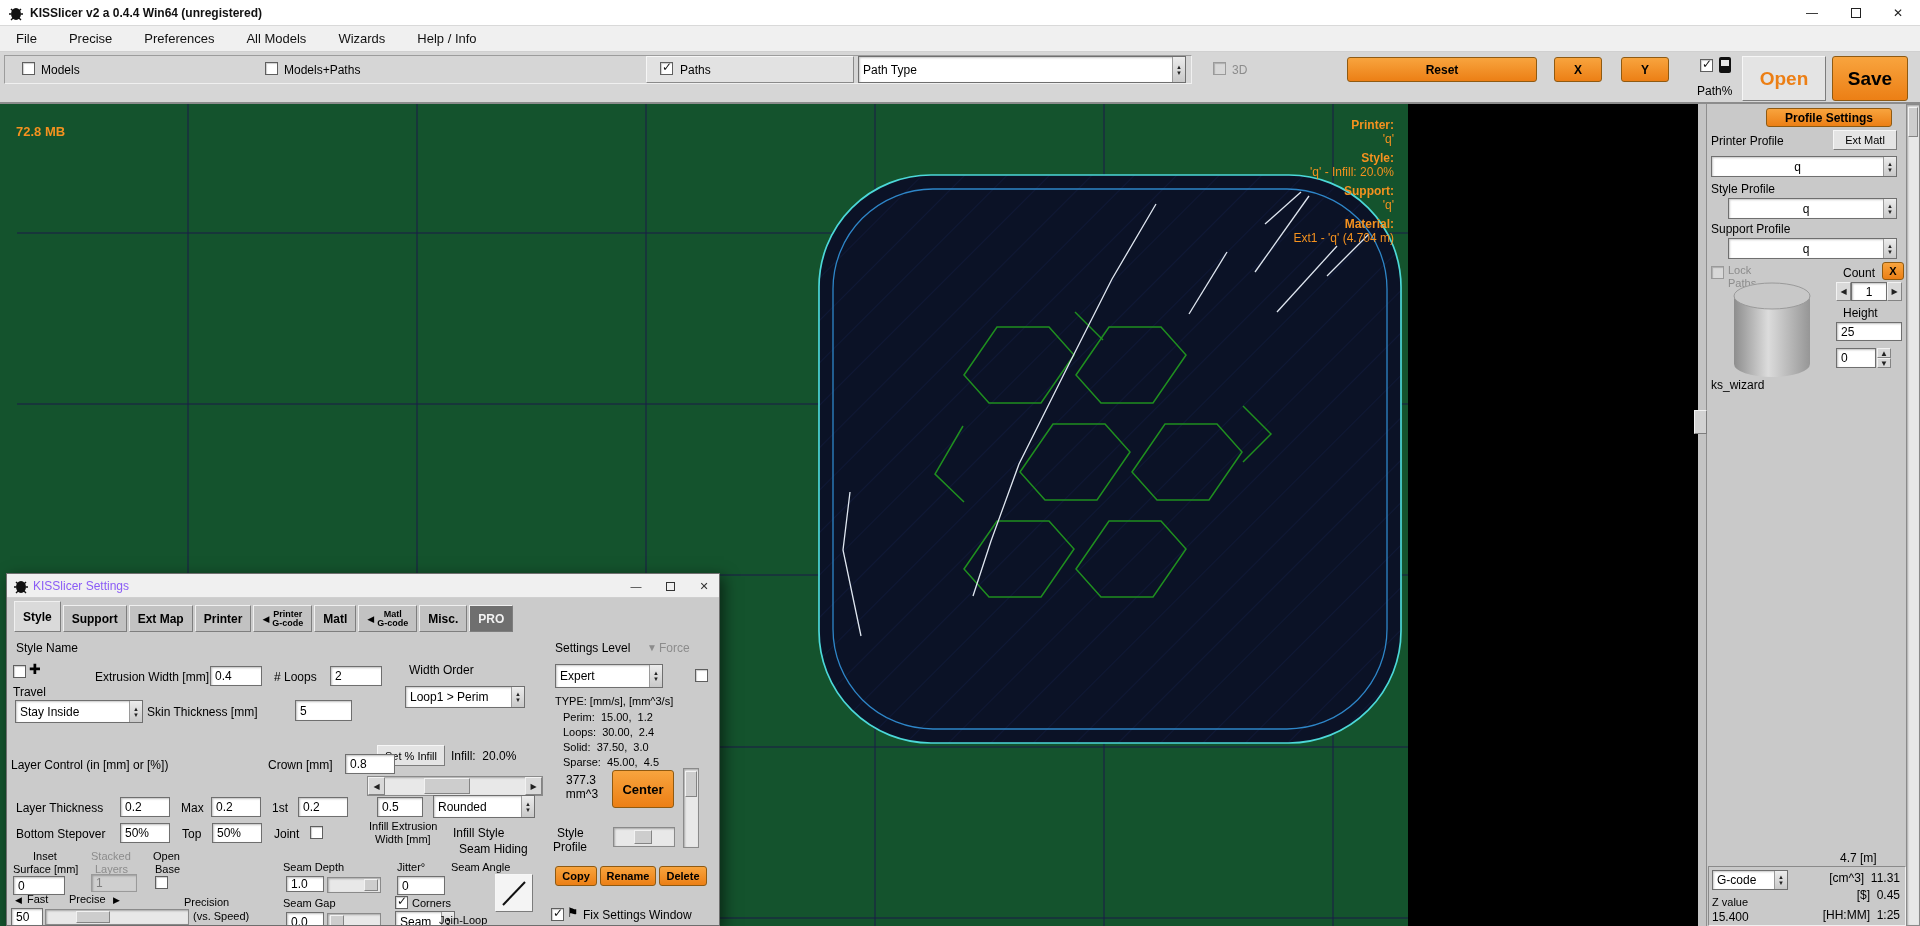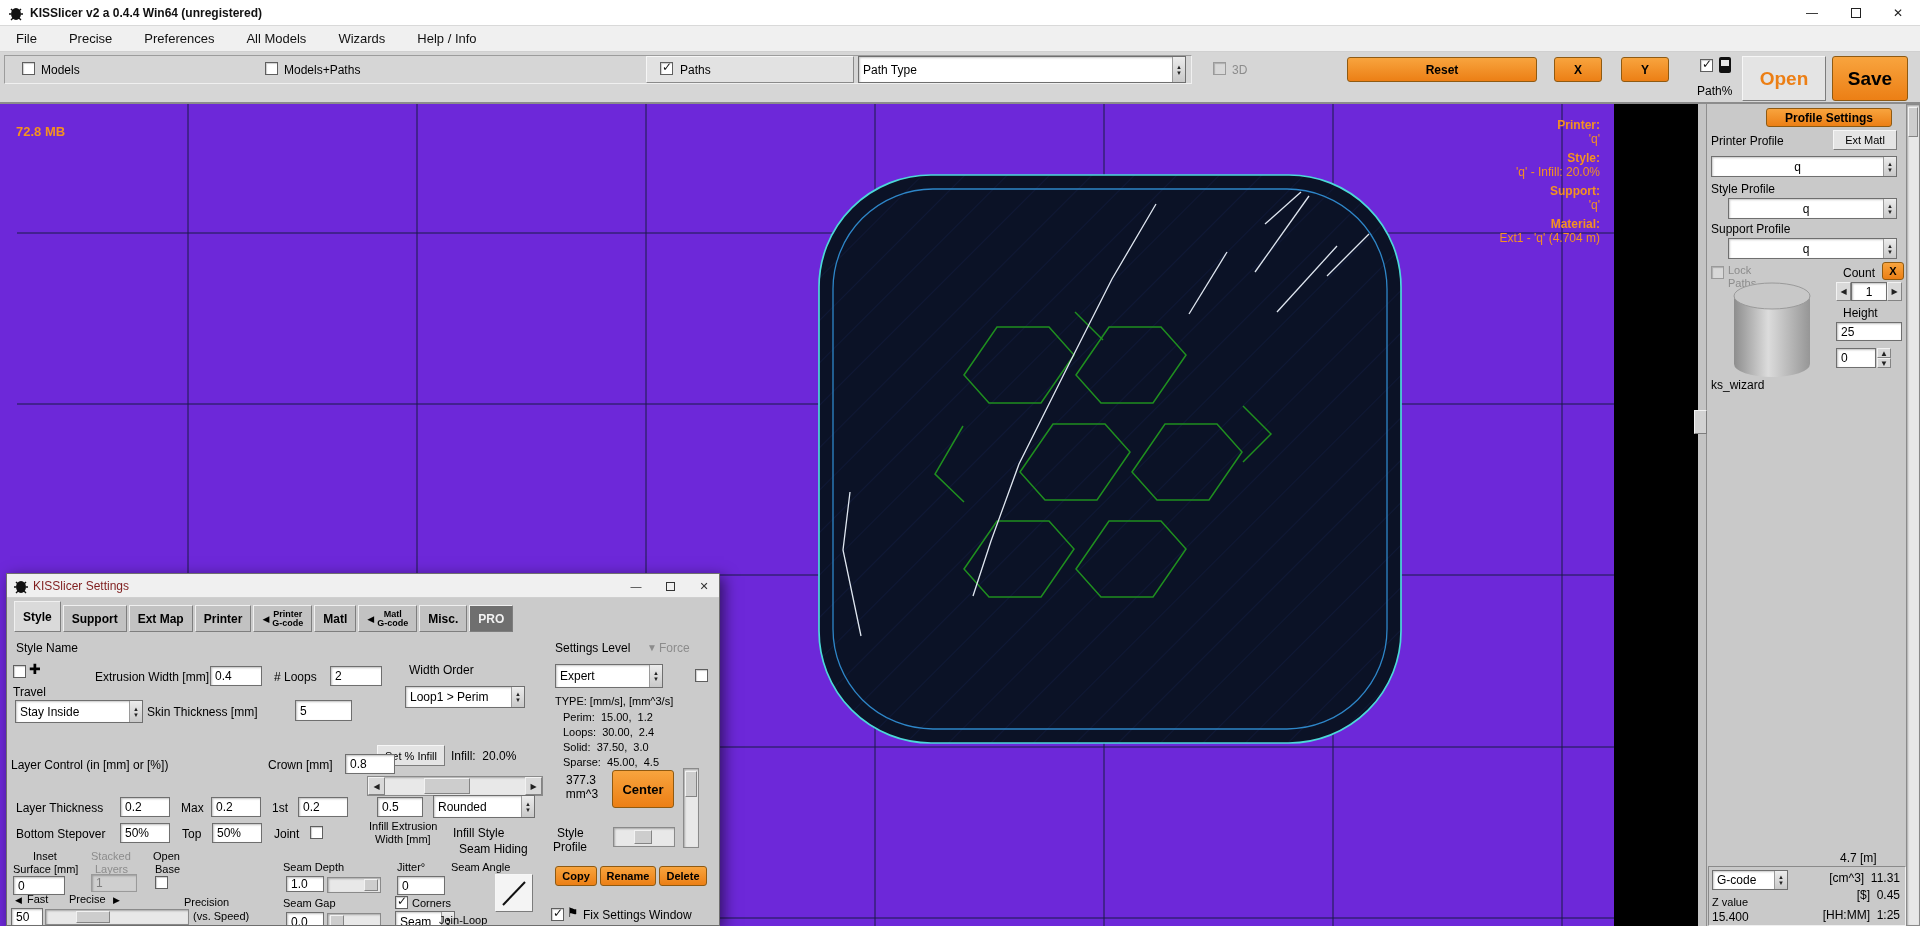--- a/index.html
+++ b/index.html
@@ -57,35 +57,35 @@
              display:flex; align-items:center; font-size:13px; color:#111; border-bottom:1px solid #d0d0d0; }
   .menubar span { padding:0 16px; }
 
   
   .toolbar { position:absolute; left:0; top:52px; width:1920px; height:52px; background:#d6d6d6;
              border-bottom:2px solid #8c8c8c; }
   .tstrip { position:absolute; left:4px; top:3px; width:1188px; height:29px;
             border:1px solid; border-color:#9c9c9c #f0f0f0 #f0f0f0 #9c9c9c; }
 
   
-  .viewport { position:absolute; left:0; top:104px; width:1614px; height:822px; background:#6d28d9; overflow:hidden;padding-left:17px; }
+  .viewport { position:absolute; left:0; top:104px; width:1408px; height:822px; background:#14532d; overflow:hidden;padding-left:17px; }
   .vpinfo { position:absolute; right:14px; top:14px; text-align:right; color:#f5921f; font-size:12px; line-height:14px; }
   .vpinfo .gl { font-weight:700; margin-top:5px; }
 
   
   .rpanel { position:absolute; left:1706px; top:104px; width:200px; height:822px; background:#c9c9c9;
             border-left:1px solid #8e8e8e; }
   .splitcol { position:absolute; left:1698px; top:104px; width:8px; height:822px; background:#c4c4c4; }
 
   
   .swin { position:absolute; left:6px; top:573px; width:714px; height:353px; background:#cbcbcb;
           border:1px solid #6e6e6e; box-shadow:4px 4px 14px rgba(0,0,0,.55); overflow:hidden; z-index:6; }
   .swin-tb { position:absolute; left:0; top:0; right:0; height:24px; background:#f0f0f0;
              border-bottom:1px solid #cfcfcf; }
-  .swin-tb .txt { position:absolute; left:26px; top:5px; font-size:12px; color:#7f1d1d; }
+  .swin-tb .txt { position:absolute; left:26px; top:5px; font-size:12px; color:#8b5cf6; }
   .swbtn { position:absolute; top:0; height:24px; width:30px; display:flex; align-items:center;
            justify-content:center; font-size:11px; color:#333; }
   .tabs { position:absolute; left:0; top:24px; right:0; height:34px; display:flex; align-items:flex-end; padding-left:7px; }
   .tab { border:1px solid; border-color:#f0f0f0 #7e7e7e #7e7e7e #f0f0f0; background:#c2c2c2;
          padding:0 8px; font-size:12px; font-weight:700; margin-right:2px; display:flex; align-items:center;
          height:27px; color:#000; }
   .tab.active { background:#dadada; height:31px; }
   .tab.pro { background:#6f6f6f; color:#f2f2f2; }
   .tab .two { display:flex; flex-direction:column; font-size:9px; line-height:9px; text-align:center; font-weight:700; }
   .backicon { font-size:9px; margin-right:3px; }

